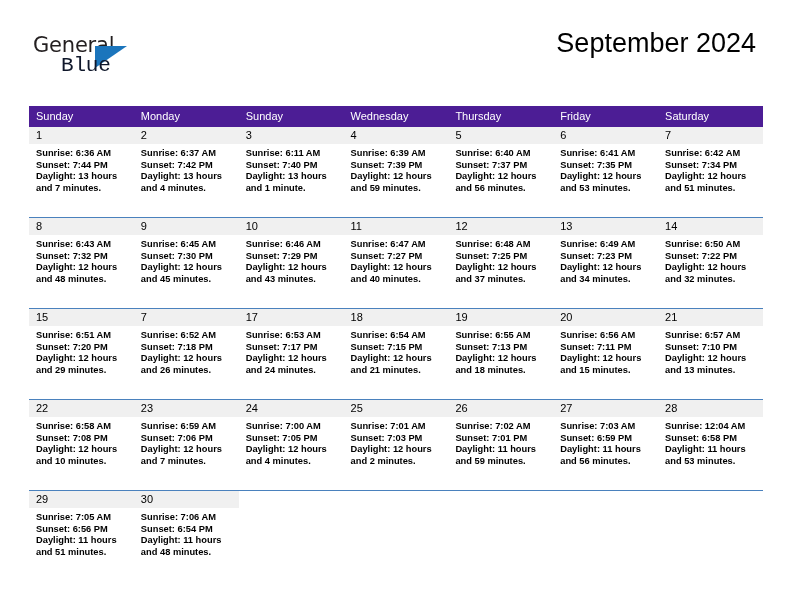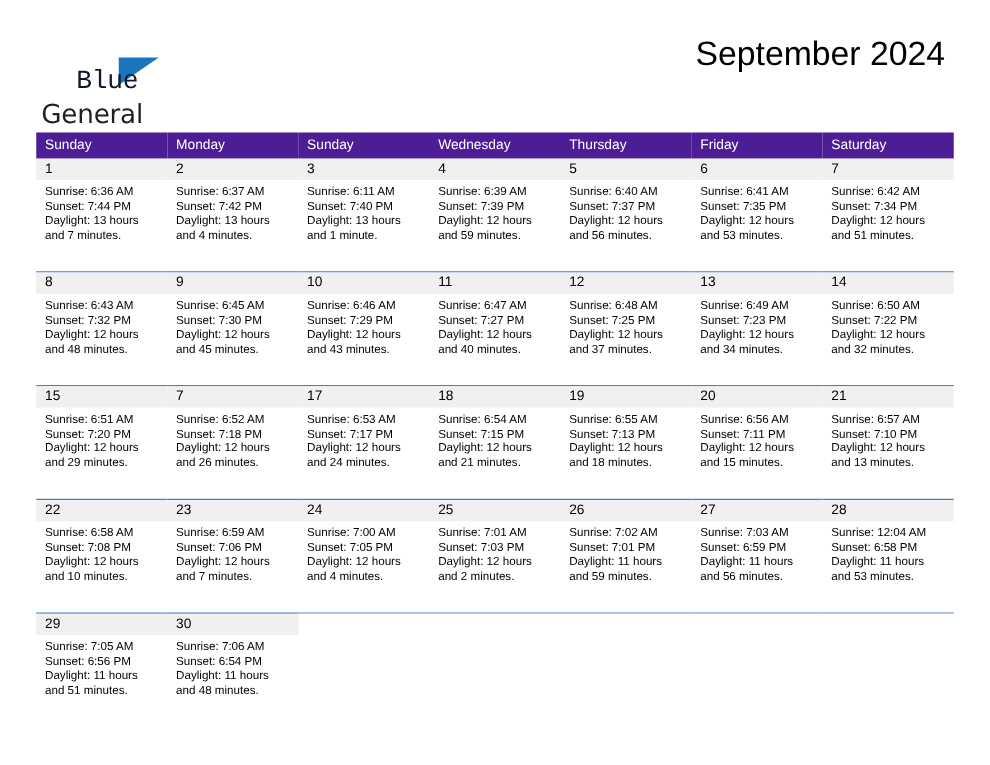--- a/index.html
+++ b/index.html
@@ -39,21 +39,20 @@
   }
   .brand-general {
     position: absolute;
     left: 0;
     top: 0;
     font-size: 21px;
     letter-spacing: -0.2px;
     color: #231f20;
     font-family: "DejaVu Sans", sans-serif;
     font-weight: 400;
-    margin-top: 46px;
   }
   .brand-blue {
     position: absolute;
     left: 28px;
     top: 21px;
     font-size: 21px;
     letter-spacing: -0.2px;
     color: #0f172a;
     font-family: Liberation Mono, monospace;
     font-weight: 400;
@@ -137,20 +136,21 @@
     color: #000000;
   }
   .cell.empty .daynum-bar {
     background: #ffffff;
   }
   .lines {
     padding: 4px 6px 0 7px;
     font-size: 9.3px;
     line-height: 11.6px;
     color: #000000;
+    font-weight: bold;
   }
   .lines div { white-space: nowrap; }
 
   .spacer-row td { height: 6px; background: #ffffff; }
 </style>
 </head>
 <body>
 
 <div class="page">
 

